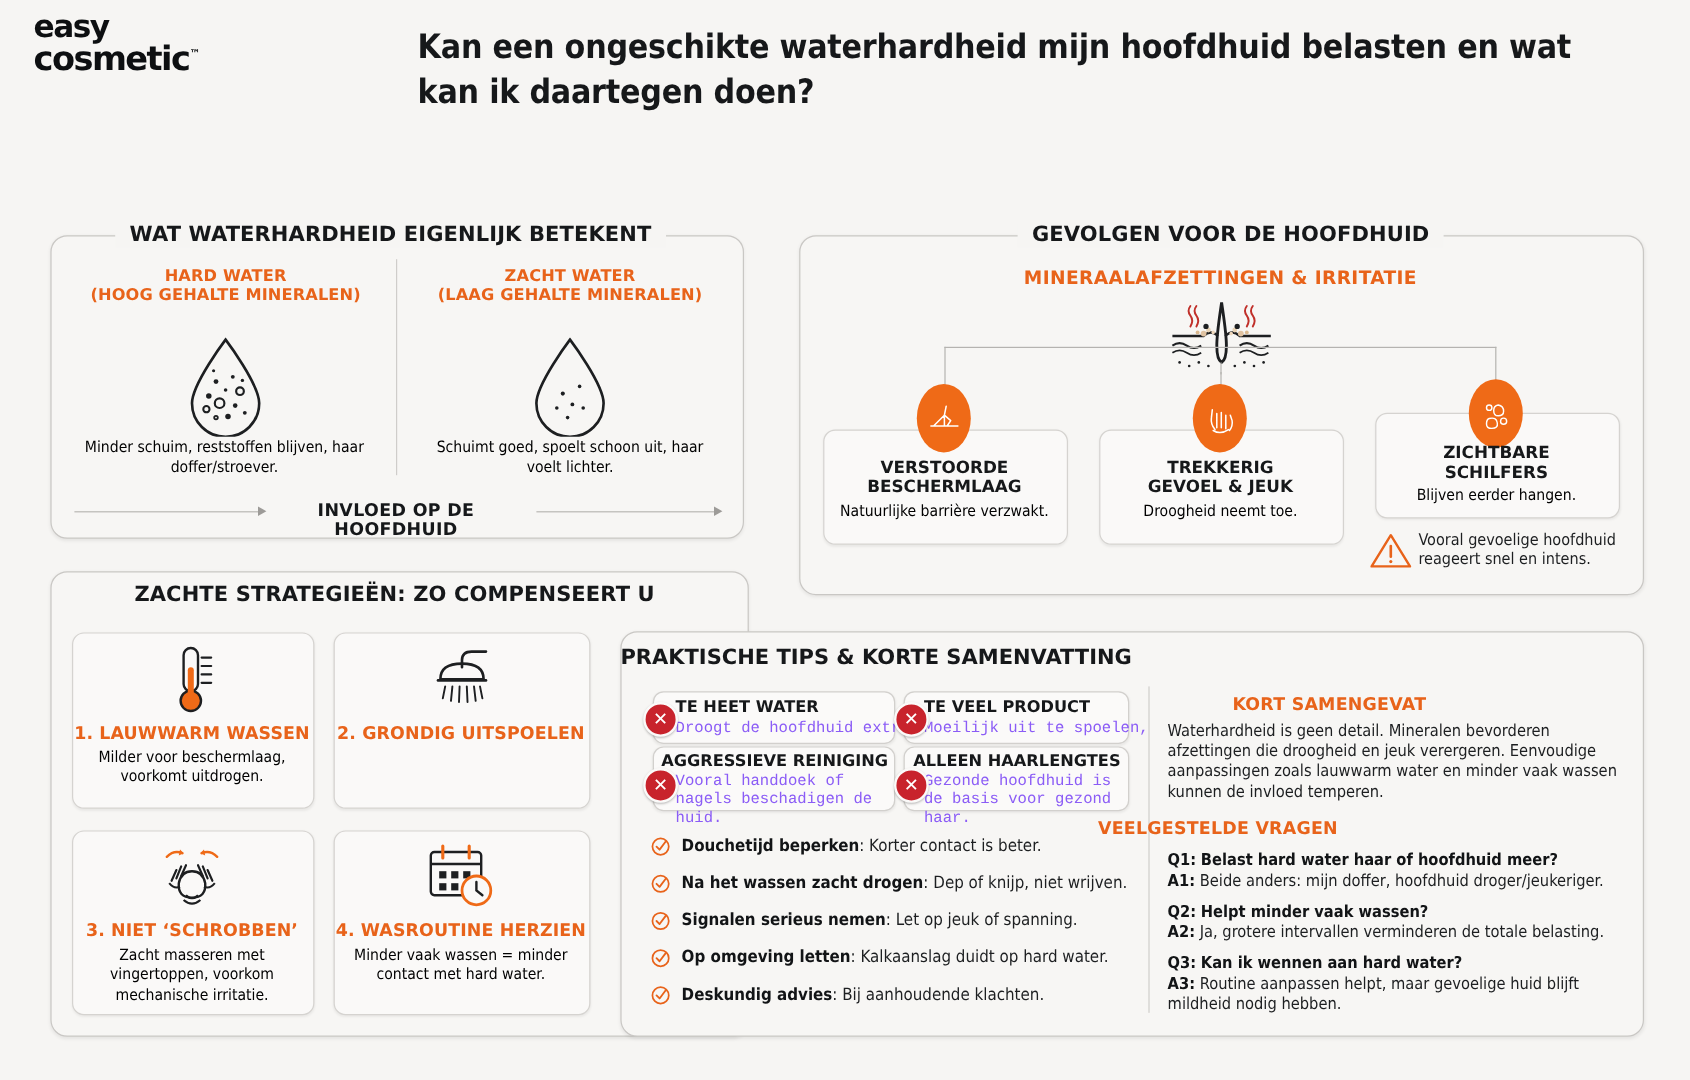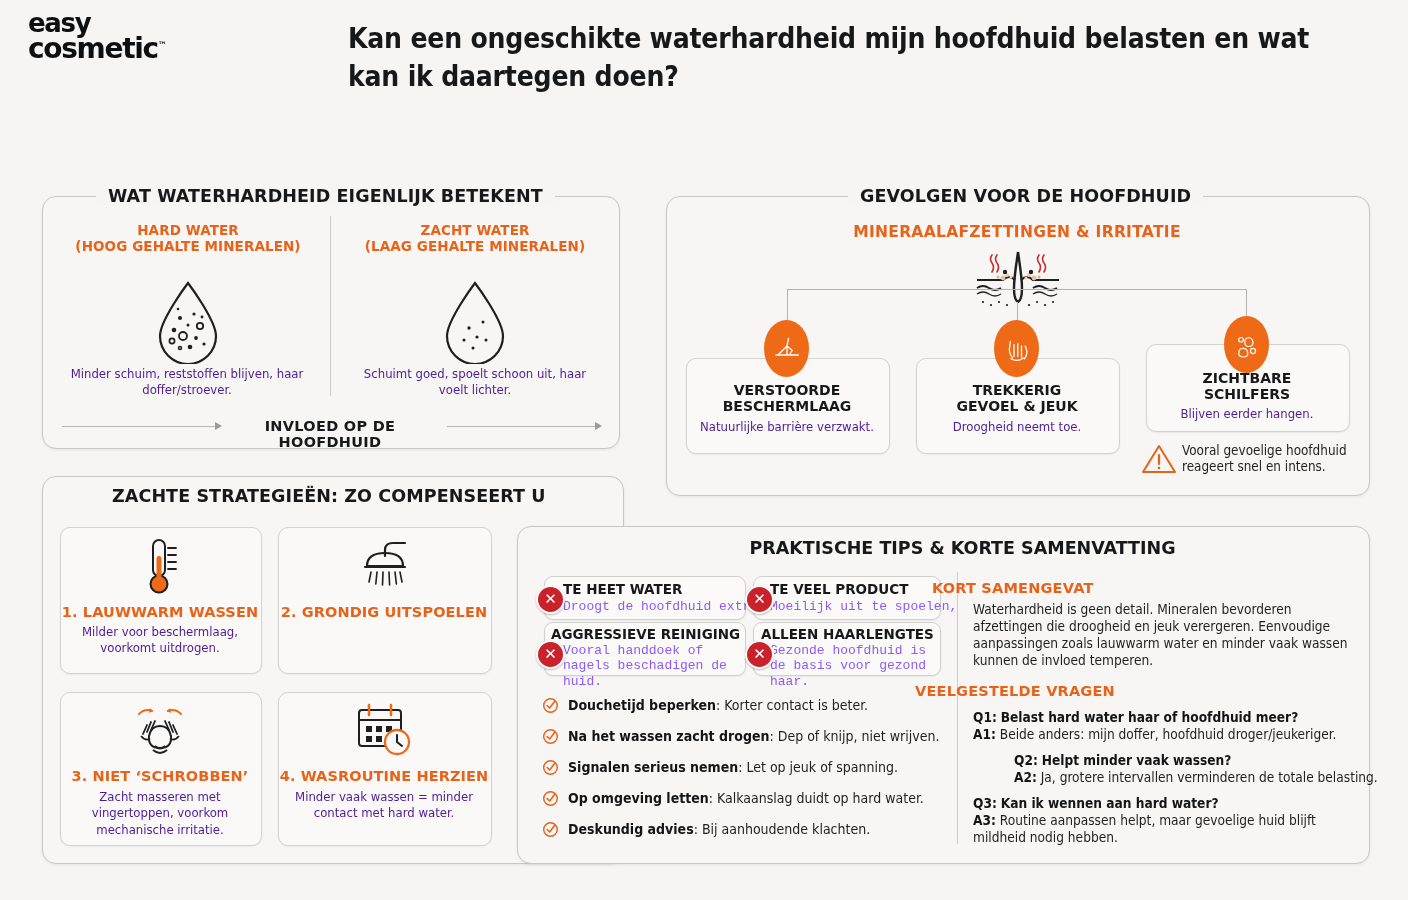--- a/index.html
+++ b/index.html
@@ -62,21 +62,21 @@
 
   .cap-or{
     font-weight:bold;color:#e8631a;font-size:13.5px;line-height:1.22;
     font-family:"DejaVu Sans","Liberation Sans",sans-serif;letter-spacing:0.1px;
   }
   .cap-bk{
     font-weight:bold;color:#16181a;font-size:14px;line-height:1.2;
     font-family:"DejaVu Sans","Liberation Sans",sans-serif;
   }
   .body-sm{
-    font-size:13px;line-height:1.25;color:#4c1d95;
+    font-size:13px;line-height:1.25;color:#000000;
     font-family:"DejaVu Sans Condensed","Liberation Sans",sans-serif;
   }
 
   .vdiv{position:absolute;width:1px;background:#cfcdca;}
   .hline{position:absolute;height:1px;background:#b9b7b4;}
 
   .arrow-r{position:absolute;width:0;height:0;
     border-top:4px solid transparent;border-bottom:4px solid transparent;
     border-left:7px solid #9d9b98;}
 
@@ -349,21 +349,21 @@
           <rect x="23" y="36" width="6" height="6"></rect>
         </g>
       <circle cx="44" cy="42" r="12" fill="#faf9f8" stroke="#ef6a17" stroke-width="2.3"></circle>
       <path d="M44 35 v7 l5 4" fill="none" stroke="#1d1f21" stroke-width="2" stroke-linecap="round"></path>
     </svg>
   </div>
   <div class="cap-or ctr" style="position:absolute;left:278px;top:768px;width:212px;font-size:14.5px;">4. WASROUTINE HERZIEN</div>
   <div class="body-sm ctr" style="position:absolute;left:282px;top:789px;width:204px;">Minder vaak wassen = minder contact met hard water.</div>
 
   <div class="panel" style="left:517px;top:526px;width:851px;height:336px;background:#f7f6f4;"></div>
-  <div style="position:absolute;left:517px;top:538px;width:851px;text-align:center;font-weight:bold;font-size:17.5px;font-family:'DejaVu Sans','Liberation Sans',sans-serif;padding-left:20px;">PRAKTISCHE TIPS &amp; KORTE SAMENVATTING</div>
+  <div style="position:absolute;left:517px;top:538px;width:851px;font-weight:bold;font-size:17.5px;font-family:'DejaVu Sans','Liberation Sans',sans-serif;">PRAKTISCHE TIPS &amp; KORTE SAMENVATTING</div>
 
   <div class="vdiv" style="left:957px;top:572px;height:272px;"></div>
 
   <div class="pit-card" style="left:544px;top:576px;width:200px;height:42px;"></div>
   <div class="xbadge" style="left:536px;top:585px;">✕</div>
   <div class="pit-t" style="position:absolute;left:563px;top:582px;">TE HEET WATER</div>
   <div class="pit-d" style="position:absolute;left:563px;top:599px;">Droogt de hoofdhuid extra uit.</div>
 
   <div class="pit-card" style="left:753px;top:576px;width:186px;height:42px;"></div>
   <div class="xbadge" style="left:745px;top:585px;">✕</div>
@@ -409,30 +409,30 @@
     <span class="tip-txt"><b>Op omgeving letten</b>: <span>Kalkaanslag duidt op hard water.</span></span>
   </div>
   <div class="tip-row" style="left:542px;top:821px;width:410px;">
     <span><svg viewBox="0 0 20 20" width="17" height="17">
           <circle cx="10" cy="10" r="8" fill="none" stroke="#e8631a" stroke-width="1.7"></circle>
           <path d="M6 10 l3 3 l6 -8" fill="none" stroke="#e8631a" stroke-width="1.8" stroke-linecap="round" stroke-linejoin="round"></path>
         </svg></span>
     <span class="tip-txt"><b>Deskundig advies</b>: <span>Bij aanhoudende klachten.</span></span>
   </div>
 
-  <div class="sum-h" style="position:absolute;left:932px;top:580px;text-align:right;">KORT SAMENGEVAT</div>
+  <div class="sum-h" style="position:absolute;left:1027px;top:580px;text-align:right;">KORT SAMENGEVAT</div>
   <div class="sum-p" style="position:absolute;left:973px;top:601px;width:382px;">Waterhardheid is geen detail. Mineralen bevorderen afzettingen die droogheid en jeuk verergeren. Eenvoudige aanpassingen zoals lauwwarm water en minder vaak wassen kunnen de invloed temperen.</div>
 
   <div class="sum-h" style="position:absolute;left:915px;top:683px;">VEELGESTELDE VRAGEN</div>
 
   <div style="position:absolute;left:973px;top:709px;width:382px;">
     <div class="qa"><b>Q1:</b> <b>Belast hard water haar of hoofdhuid meer?</b></div>
     <div class="qa"><b>A1:</b> <span>Beide anders: mijn doffer, hoofdhuid droger/jeukeriger.</span></div>
   </div>
-  <div style="position:absolute;left:973px;top:752px;width:382px;margin-left:41px;">
+  <div style="position:absolute;left:973px;top:752px;width:382px;">
     <div class="qa"><b>Q2:</b> <b>Helpt minder vaak wassen?</b></div>
     <div class="qa"><b>A2:</b> <span>Ja, grotere intervallen verminderen de totale belasting.</span></div>
   </div>
   <div style="position:absolute;left:973px;top:795px;width:382px;">
     <div class="qa"><b>Q3:</b> <b>Kan ik wennen aan hard water?</b></div>
     <div class="qa"><b>A3:</b> <span>Routine aanpassen helpt, maar gevoelige huid blijft mildheid nodig hebben.</span></div>
   </div>
 
 </div>
 

